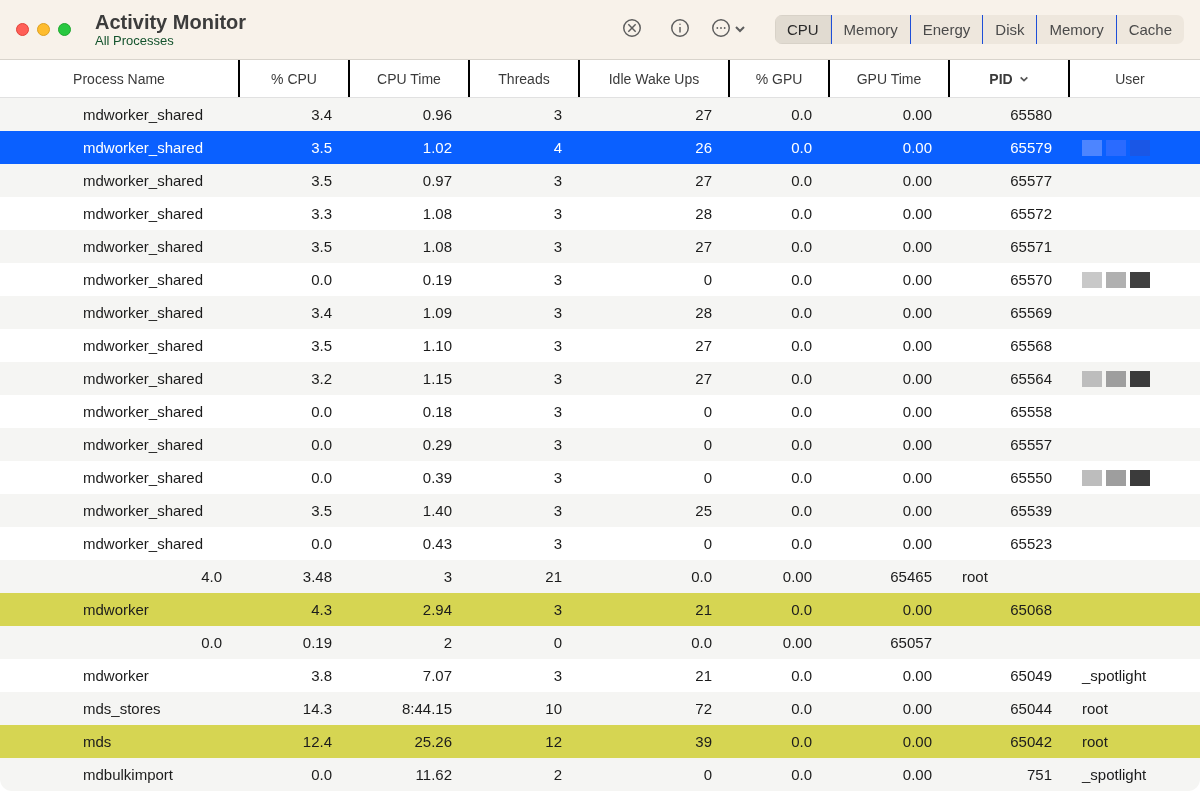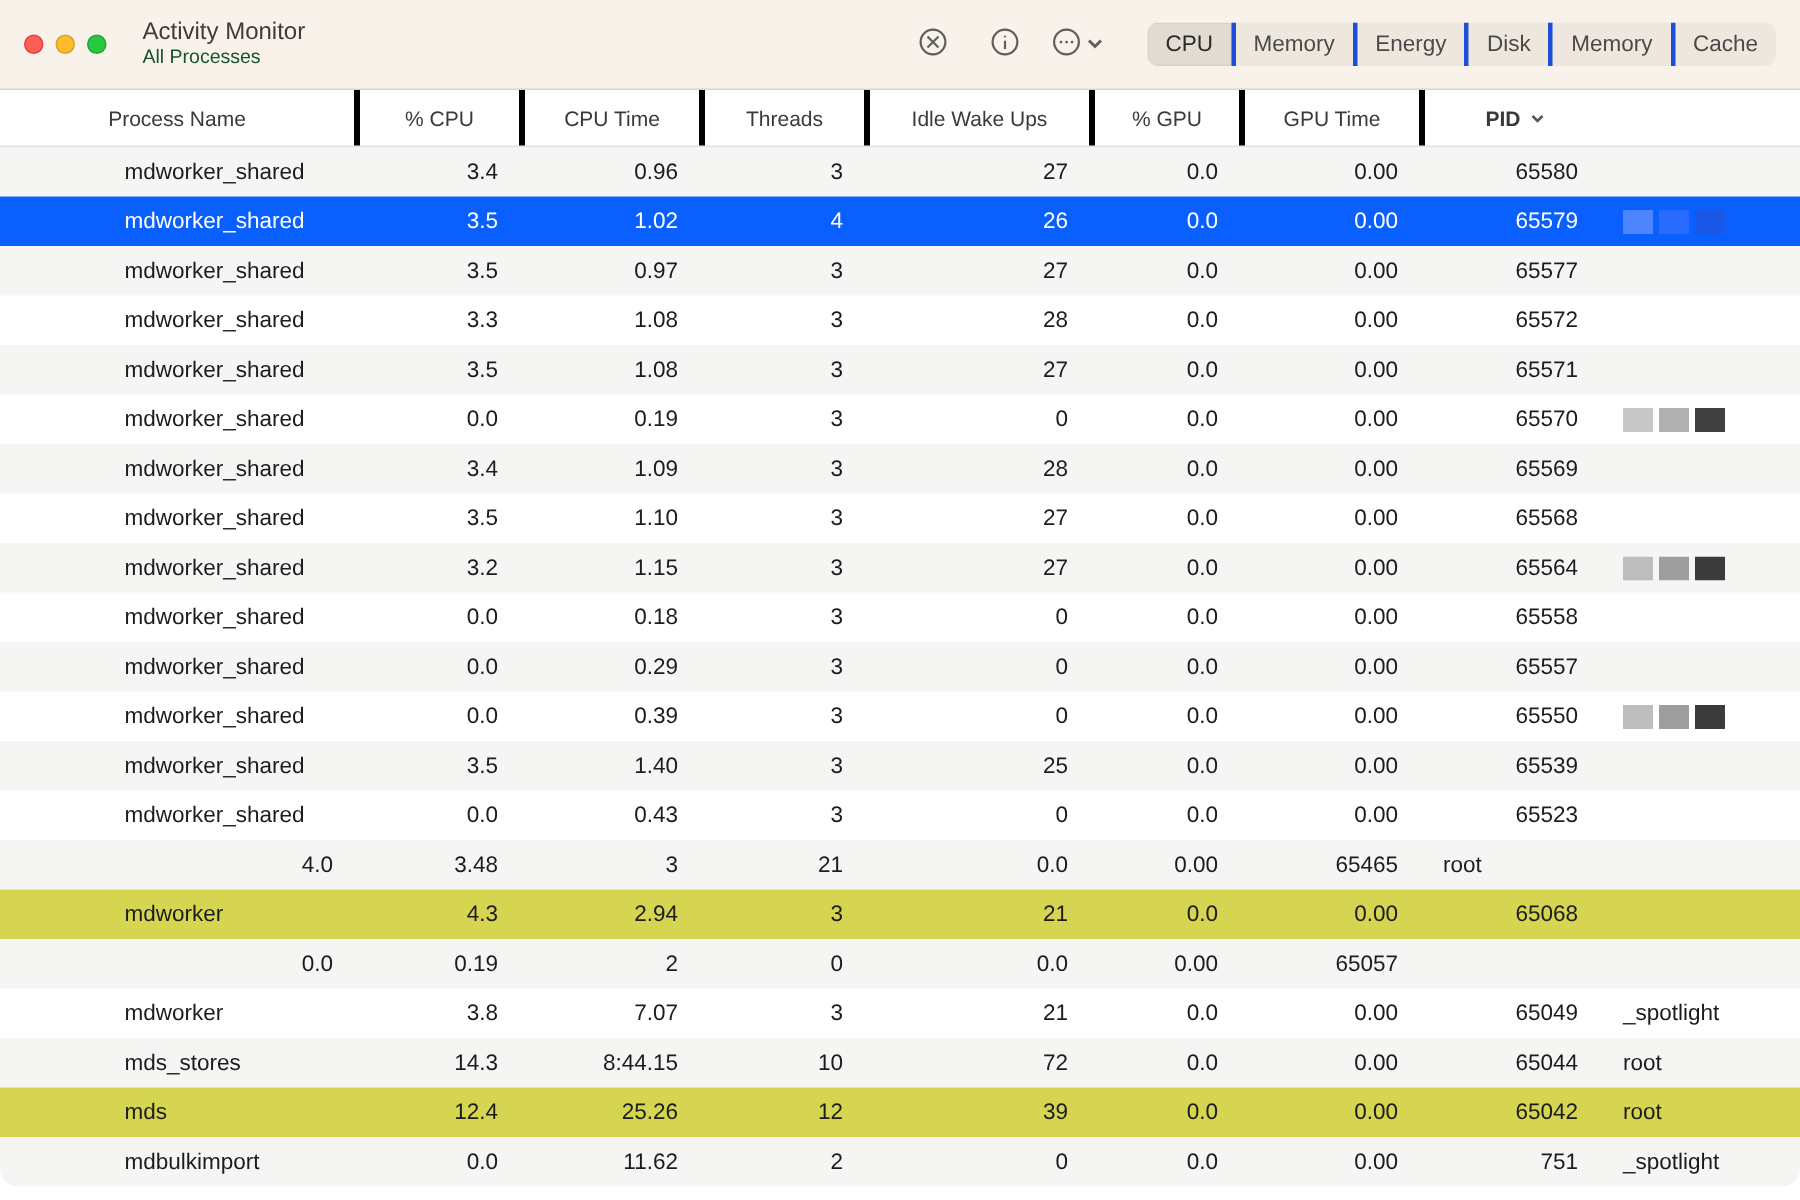--- a/index.html
+++ b/index.html
@@ -20,38 +20,38 @@
     background: #f8f2ea;
     border-bottom: 1px solid #d9d4cc;
   }
   .traffic-lights { display: flex; gap: 8px; margin-right: 24px; }
   .tl { width: 13px; height: 13px; border-radius: 50%; }
   .tl-close  { background:#ff5f57; border:1px solid #e24239; }
   .tl-min    { background:#febc2e; border:1px solid #dda01f; }
   .tl-zoom   { background:#28c840; border:1px solid #1fa82f; }
 
   .title-block { display:flex; flex-direction:column; line-height:1.15; }
-  .title-block .title { font-size:16px; font-weight:400; color:#3c3c3c; }
+  .title-block .title { font-size:20px; font-weight:700; color:#3c3c3c; }
   .title-block .subtitle { font-size:13px; color:#14532d; }
 
   .toolbar-spacer { flex:1; }
 
   .tool-icons { display:flex; align-items:center; gap:18px; margin-right:32px; color:#5e5e5e; }
   .tool-icon { width:30px; height:30px; display:flex; align-items:center; justify-content:center; cursor:pointer; }
   .tool-icon svg { width:22px; height:22px; stroke:#5e5e5e; fill:none; stroke-width:1.6; }
   .tool-icon.combo { display:flex; align-items:center; gap:2px; }
   .chev svg { width:12px; height:12px; stroke:#5e5e5e; fill:none; stroke-width:2; }
 
   .tabs { display:flex; background:#eee7dd; border-radius:7px; padding:0; overflow:hidden; }
   .tab {
     padding: 6px 12px;
     font-size: 15px;
     color:#4a4a4a;
     cursor:pointer;
-    border-right:3px solid #1d4ed8;
+    border-right:1px solid #1d4ed8;
   }
   .tab:last-child { border-right:none; }
   .tab.active { background:#e1dbd1; color:#2a2a2a; font-weight:500; box-shadow: inset 0 0 0 1px rgba(0,0,0,.04); }
 
   
   .table { width:100%; }
   .thead, .row {
     display:grid;
     grid-template-columns:
       240px 110px 120px 110px 150px 100px 120px 120px 120px;
@@ -59,21 +59,21 @@
   }
   .thead {
     height: 38px;
     background:#fff;
     border-bottom:1px solid #e1e1e1;
     font-size:14px;
     color:#3a3a3a;
   }
   .th {
     height:100%; display:flex; align-items:center; justify-content:center;
-    border-right:4px solid #000000;
+    border-right:2px solid #000000;
     cursor:pointer;
     gap:6px;
   }
   .th:first-child { justify-content:center; }
   .th:last-child { border-right:none; }
   .th.sorted { font-weight:700; }
   .sort-ind svg { width:10px; height:10px; stroke:#555; fill:none; stroke-width:2; }
 
   .tbody { }
   .row { height:33px; font-size:15px; }
@@ -177,20 +177,23 @@
         </div>
         <div class="th">
           <span>GPU Time</span>
         </div>
         <div class="th sorted">
           <span>PID</span>
           <span class="sort-ind"><svg viewBox="0 0 12 12">
               <polyline points="2,4 6,8 10,4"></polyline>
             </svg></span>
         </div>
+        <div class="th">
+          <span>User</span>
+        </div>
       </div>
     <div class="tbody" id="tbody">
         <div class="row striped">
           <div class="cell name">mdworker_shared</div>
           <div class="cell">3.4</div>
           <div class="cell">0.96</div>
           <div class="cell">3</div>
           <div class="cell">27</div>
           <div class="cell">0.0</div>
           <div class="cell">0.00</div>

